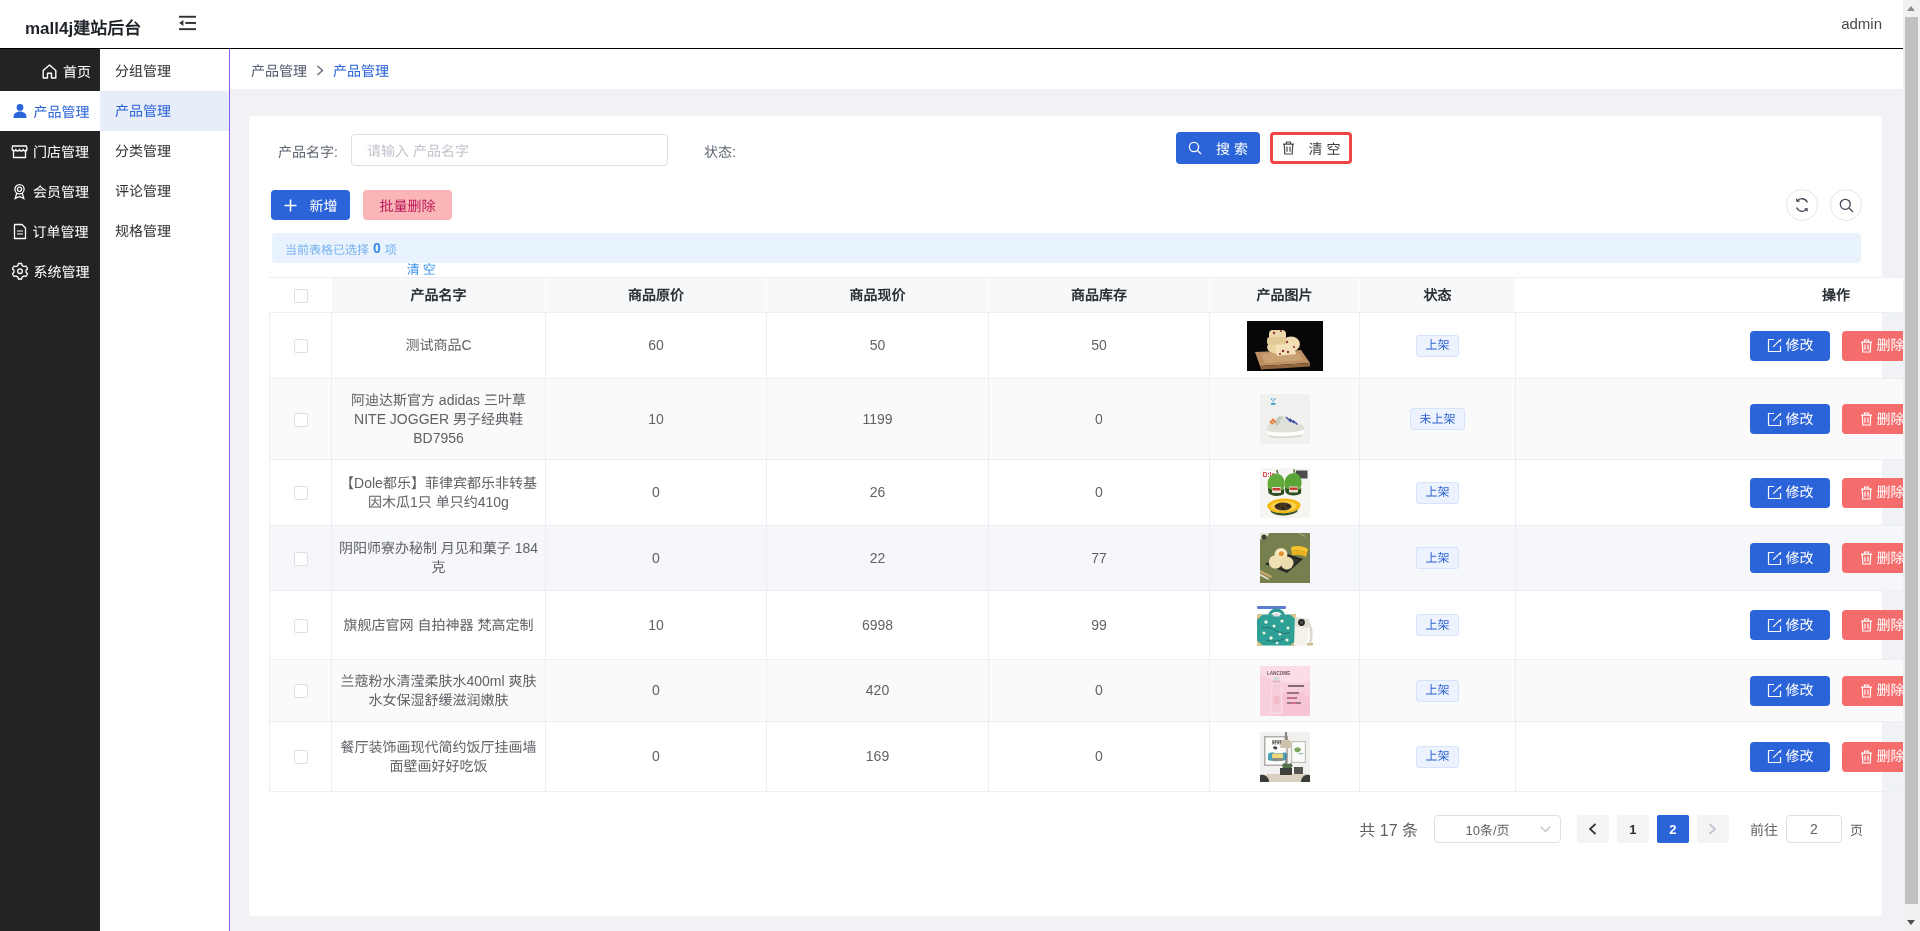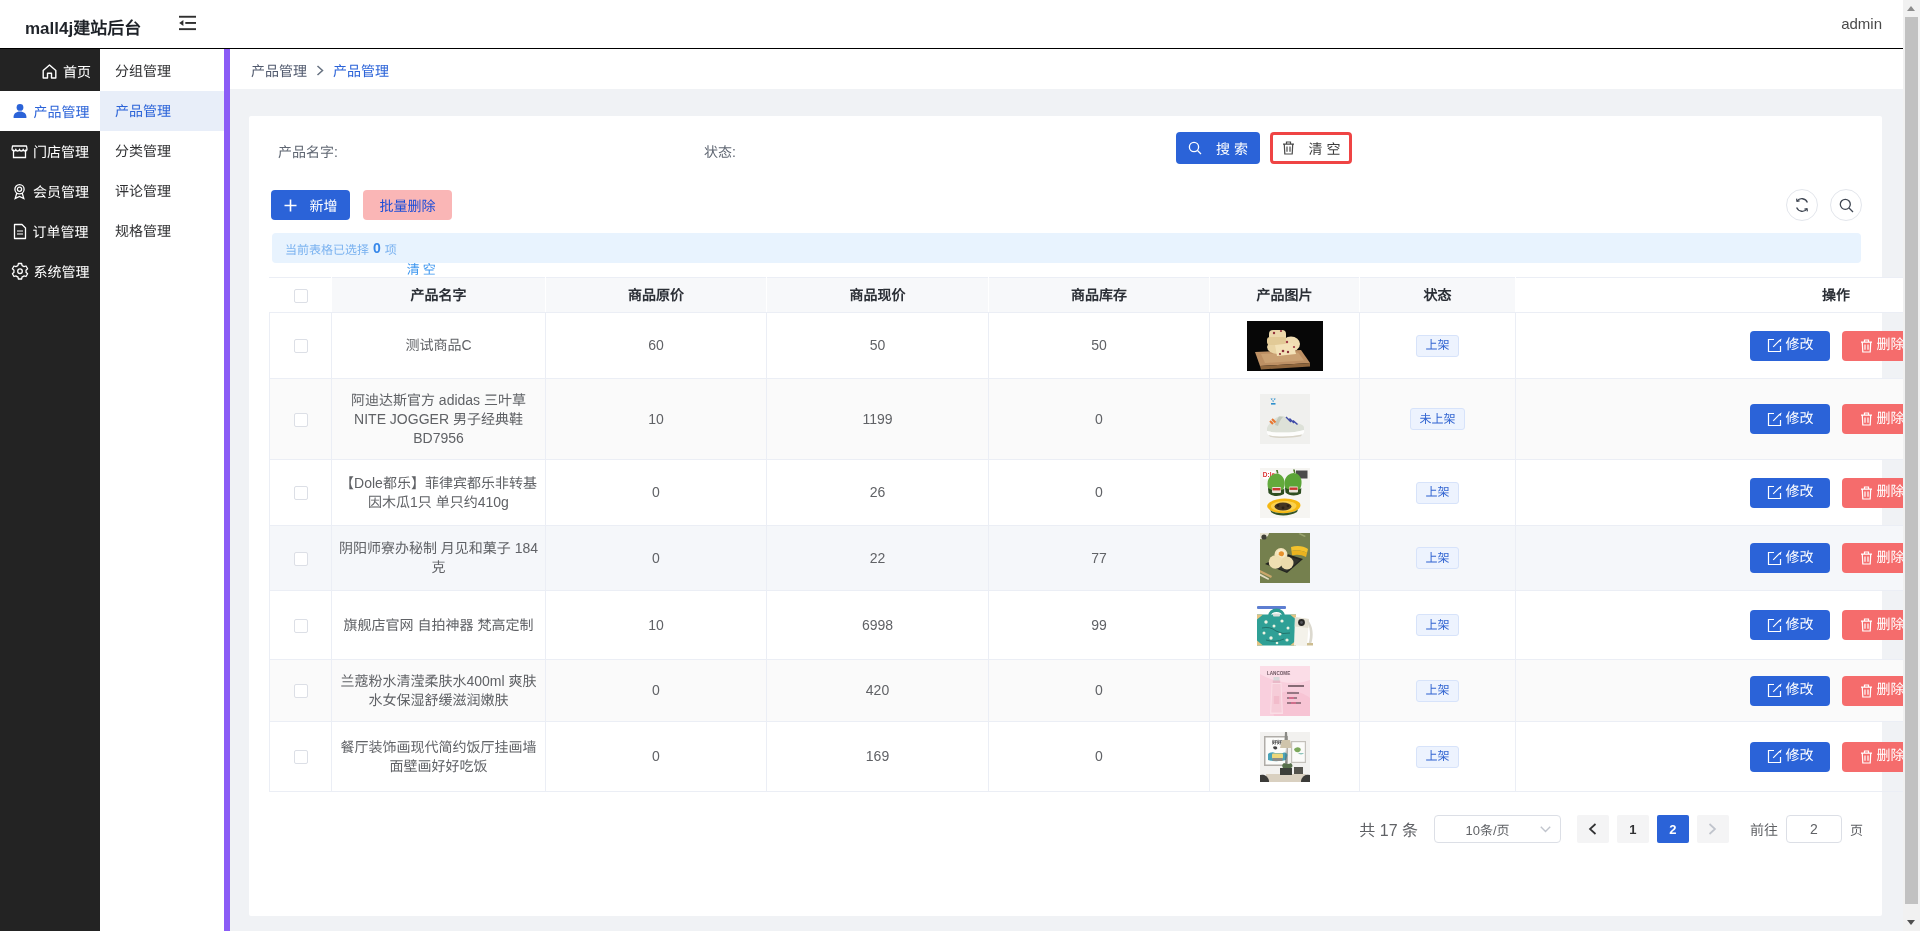--- a/index.html
+++ b/index.html
@@ -9,55 +9,55 @@
 #header { position:absolute; left:0; top:0; width:1920px; height:49px; background:#fff; border-bottom:1px solid #000000; z-index:5; }
 #logo { position:absolute; left:25px; top:14px; font-size:17px; font-weight:bold; color:#1f2329; }
 #collapse { position:absolute; left:179px; top:15px; }
 #admin { position:absolute; right:38px; top:15px; font-size:15px; color:#4a4a4a; }
 
 #sidebar { position:absolute; left:0; top:49px; width:100px; height:882px; background:#232323; }
 .s-item { height:40px; display:flex; align-items:center; justify-content:center; color:#ffffff; font-size:14px; cursor:pointer; }
 .s-item svg { margin-right:5px; flex:none; }
 .s-item.active { background:#fff; color:#2b63d8; }
 
-#submenu { position:absolute; left:100px; top:49px; width:130px; height:882px; background:#fff; border-right:6px solid #8b5cf6; }
+#submenu { position:absolute; left:100px; top:49px; width:130px; height:882px; background:#fff; border-right:1px solid #8b5cf6; }
 .m-item { height:40px; line-height:40px; padding-left:15px; color:#303133; font-size:14px; }
 .m-item.active { background:#e8eef9; color:#2b63d8; }
 
 #crumbbar { position:absolute; left:230px; top:49px; width:1673px; height:40px; background:#fff; }
 #crumb { position:absolute; left:21px; top:11px; font-size:14px; color:#515a6e; display:flex; align-items:center;}
 #crumb .sep { margin:0 9px; }
 #crumb .cur { color:#2b63d8; }
 
 #card { position:absolute; left:249px; top:116px; width:1633px; height:800px; background:#fff; border-radius:2px; }
 
 .flabel { position:absolute; font-size:14px; color:#5f6672; }
 .finput { position:absolute; height:32px; border:1px solid #dcdfe6; border-radius:4px; background:#fff; display:flex; align-items:center; padding:0 15px; color:#c0c4cc; font-size:14px; }
 
 .btn { position:absolute; display:flex; align-items:center; justify-content:center; border-radius:4px; font-size:14px; cursor:pointer;gap:8px; }
 .btn-primary { background:#2b63d8; color:#fff; }
 .btn-plain { background:#fff; color:#3d3d3d; border:3px solid #ef4444; }
-.btn-danger-dis { background:#fab6b6; color:#1d4ed8; }
+.btn-danger-dis { background:#fab6b6; color:#be185d; }
 .btn svg { margin-right:5px; }
 .circle-btn { position:absolute; width:32px; height:32px; border:1px solid #e3e6ec; border-radius:50%; display:flex; align-items:center; justify-content:center; background:#fff; }
 
 #alert { position:absolute; left:23px; top:117px; width:1589px; height:30px; background:#e8f3fe; border-radius:4px; display:flex; align-items:center; padding-left:13px; font-size:12px; color:#7cb3f0; }
 #alert b { color:#3687ea; font-size:14px; margin:0 4px; }
 #alert .clear { color:#3e97f0; font-size:13px; margin-left:10px; letter-spacing:3px;margin-top:40px; }
 
 #table { position:absolute; left:20px; top:161px; width:1888px; border-collapse:collapse; table-layout:fixed; font-size:14px; color:#606266; }
 #table th, #table td { border:1px solid #ebeef5; text-align:center; vertical-align:middle; padding:0 6px; line-height:19px; }
 #table th { background:#f7f8fa; color:#2b2f36; font-weight:bold; height:35px; border-left-color:#fff; border-right-color:#fff; }
 #table th:first-child, #table th:last-child { background:#fff; }
 #table tr.stripe td { background:#fafafa; }
 #table tr.hov td { background:#f5f7fa; }
 .ck { width:14px; height:14px; border:1px solid #dcdfe6; border-radius:2px; background:#fff; display:inline-block; vertical-align:middle; }
 .tag { display:inline-flex; align-items:center; justify-content:center; height:22px; padding:0 8px; background:#edf3fe; border:1px solid #d7e3fa; border-radius:3px; color:#3567d2; font-size:12px; }
 .rowbtns { display:flex; align-items:center; justify-content:center; }
-.bb { width:80px; height:30px; border-radius:4px; display:flex; align-items:center; justify-content:center; color:#fff; font-size:14px;font-family:Liberation Mono, monospace; }
+.bb { width:80px; height:30px; border-radius:4px; display:flex; align-items:center; justify-content:center; color:#fff; font-size:14px; }
 .bb svg { margin-right:4px; }
 .bb-edit { background:#2b63d8; margin-right:12px; }
 .bb-del { background:#f56c6c; }
 .pimg { display:inline-block; vertical-align:middle; }
 
 #pager { position:absolute; top:699px; right:19px; height:28px; display:flex; align-items:center; color:#606266; font-size:13px; }
 #pager .total { font-size:16px; margin-right:16px;margin-left:12px; }
 #pager .psel { width:127px; height:28px; border:1px solid #dcdfe6; border-radius:4px; display:flex; align-items:center; justify-content:center; padding-right:20px; margin-right:12px; position:relative; font-size:13px; }
 #pager .psel svg { position:absolute; right:9px; top:10px; }
 .pbtn { min-width:32px; height:28px; background:#f4f4f5; border-radius:2px; margin:0 4px; display:flex; align-items:center; justify-content:center; font-size:13px; color:#303133; font-weight:bold; }
@@ -144,20 +144,21 @@
     <svg class="sep" width="8" height="11" viewBox="0 0 8 11" fill="none" stroke="#667180" stroke-width="1.5">
         <path d="M1.5 1 L6.5 5.5 L1.5 10"></path>
       </svg>
     <span class="cur">产品管理</span>
   </div>
 </div>
 
 <div id="card">
 
   <div class="flabel" style="left:29px; top:25px;">产品名字:</div>
+  <div class="finput" style="left:102px; top:18px; width:317px;">请输入 产品名字</div>
   <div class="flabel" style="left:455px; top:25px;">状态:</div>
   <div class="btn btn-primary" style="left:927px; top:16px; width:84px; height:32px;">
     <svg width="14" height="14" viewBox="0 0 14 14" fill="none" stroke="#fff" stroke-width="1.3">
         <circle cx="6" cy="6" r="4.6"></circle>
         <path d="M9.5 9.5 L13 13"></path>
       </svg>
     <span style="margin-left:1px;">搜 索</span>
   </div>
   <div class="btn btn-plain" style="left:1021px; top:16px; width:82px; height:32px;">
     <svg width="13" height="14" viewBox="0 0 13 14" fill="none" stroke="#4a4a4a" stroke-width="1.2">

